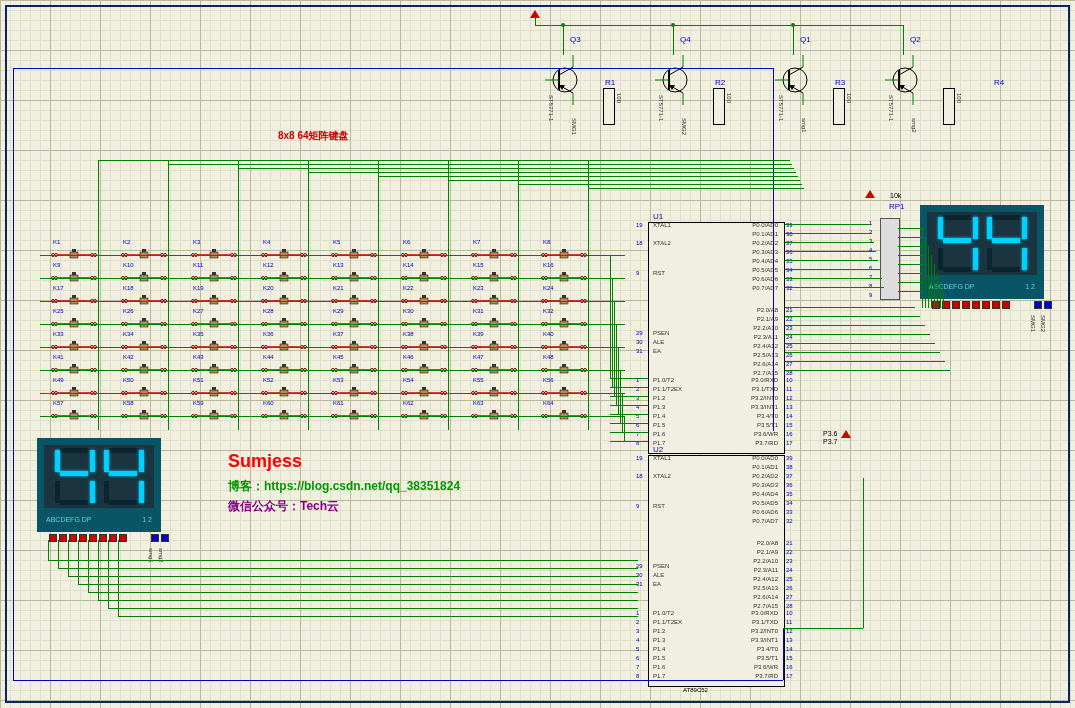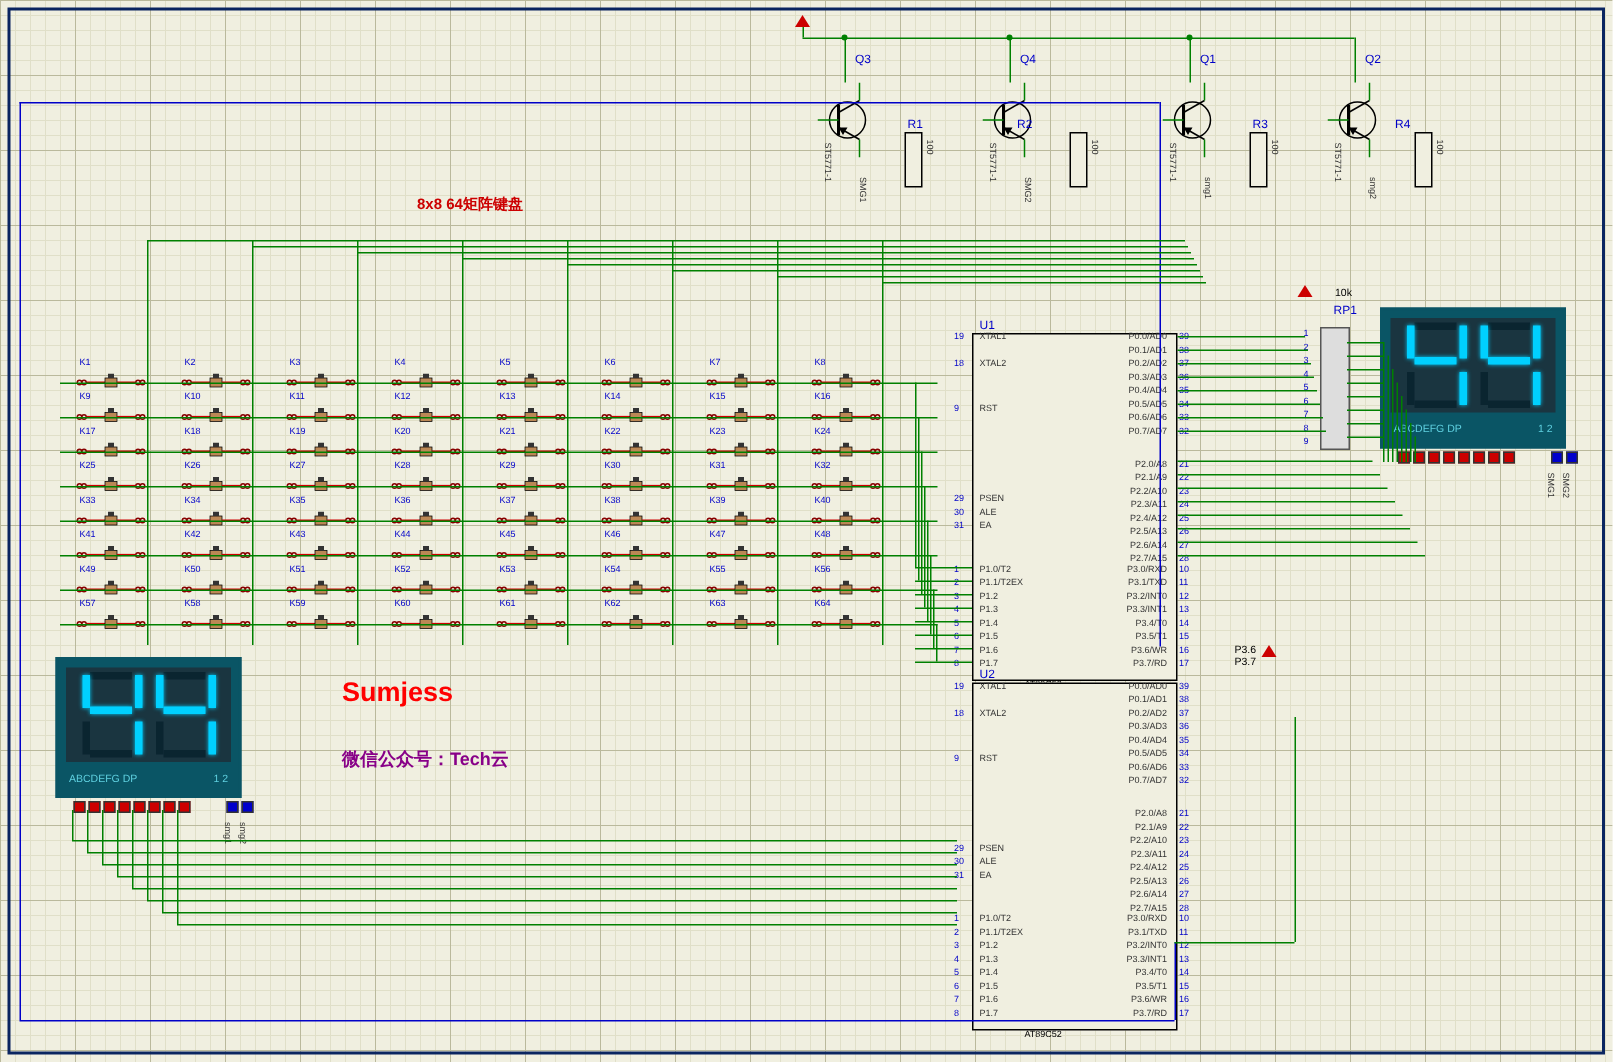--- a/index.html
+++ b/index.html
@@ -53,20 +53,21 @@
 <body>
 
 <div class="schematic">
   <div class="grid-overlay"></div>
   <div class="grid-major"></div>
   <div class="border-frame"></div>
 
   <div class="label red" style="left:278px;top:129px;font-size:10px">8x8  64矩阵键盘</div>
 
   <div class="text-block text-red" style="left:228px;top:451px">Sumjess</div>
+  <div class="text-block text-green" style="left:228px;top:478px">博客：https://blog.csdn.net/qq_38351824</div>
   <div class="text-block text-purple" style="left:228px;top:498px">微信公众号：Tech云</div>
 
   <div class="power-vcc" style="left:530px;top:10px"></div>
   <div class="power-vcc" style="left:865px;top:190px"></div>
   <div class="power-vcc" style="left:841px;top:430px"></div>
 
   <div id="transistor-container">
       <div class="transistor" style="left: 545px; top: 55px;"><svg viewBox="0 0 40 50">
           <circle cx="20" cy="25" r="12" fill="none" stroke="#000"></circle>
           <line x1="14" y1="15" x2="14" y2="35" stroke="#000" stroke-width="2"></line>
@@ -116,29 +117,29 @@
       <div class="label blue" style="left: 910px; top: 35px;">Q2</div>
       <div class="vertical-label" style="left: 888px; top: 95px;">ST5771-1</div>
     </div>
 
   <div id="resistor-container">
       <div class="resistor" style="left: 603px; top: 88px;"></div>
       <div class="label blue" style="left: 605px; top: 78px;">R1</div>
       <div class="vertical-label" style="left: 616px; top: 93px;">100</div>
       <div class="vertical-label" style="left: 571px; top: 118px;">SMG1</div>
       <div class="resistor" style="left: 713px; top: 88px;"></div>
-      <div class="label blue" style="left: 678px; top: 78px;">R2</div>
+      <div class="label blue" style="left: 715px; top: 78px;">R2</div>
       <div class="vertical-label" style="left: 726px; top: 93px;">100</div>
       <div class="vertical-label" style="left: 681px; top: 118px;">SMG2</div>
       <div class="resistor" style="left: 833px; top: 88px;"></div>
       <div class="label blue" style="left: 835px; top: 78px;">R3</div>
       <div class="vertical-label" style="left: 846px; top: 93px;">100</div>
       <div class="vertical-label" style="left: 801px; top: 118px;">smg1</div>
       <div class="resistor" style="left: 943px; top: 88px;"></div>
-      <div class="label blue" style="left: 930px; top: 78px;">R4</div>
+      <div class="label blue" style="left: 994px; top: 78px;">R4</div>
       <div class="vertical-label" style="left: 956px; top: 93px;">100</div>
       <div class="vertical-label" style="left: 911px; top: 118px;">smg2</div>
     </div>
 
   <div class="resistor-net" style="left:880px;top:218px"></div>
   <div class="label blue" style="left:889px;top:202px">RP1</div>
   <div class="label" style="left:890px;top:192px;font-size:7px">10k</div>
   <div id="rp-pins" style="position:absolute;left:869px;top:220px">
       <div class="pin-num" style="position: absolute; left: 0px; top: 0px;">1</div>
       <div class="pin-num" style="position: absolute; left: 0px; top: 9px;">2</div>

